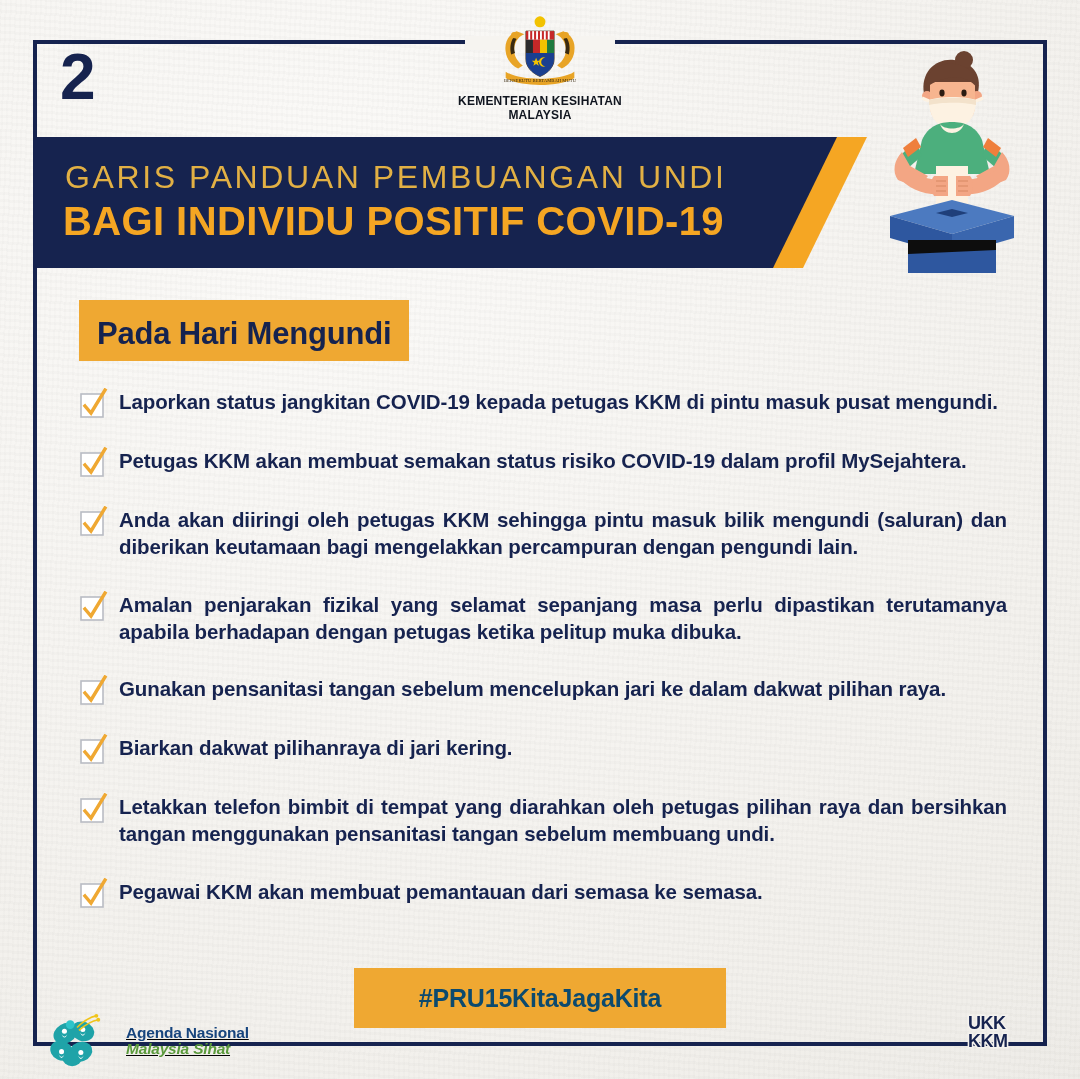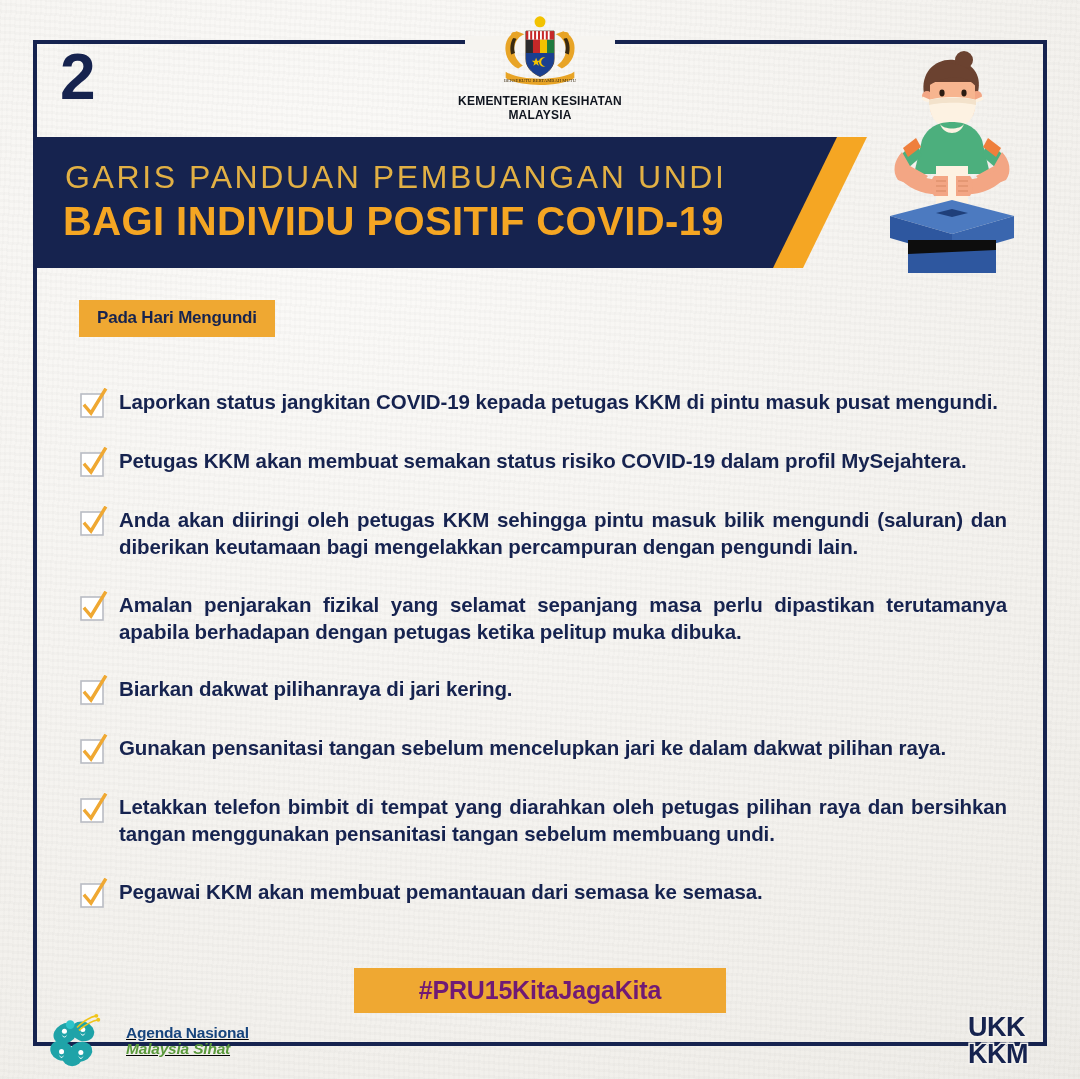--- a/index.html
+++ b/index.html
@@ -63,57 +63,57 @@
   .banner-l2{
     position:absolute;left:26px;top:62px;
     font-size:40px;font-weight:bold;color:#f5a623;
     letter-spacing:.4px;white-space:nowrap;
   }
 
   
   .section-badge{
     position:absolute;left:79px;top:300px;
     background:#efa832;color:#16234f;
-    font-size:17px;font-weight:bold;
-    padding:8px 18px 9px 18px;letter-spacing:-.2px;
+    font-size:31px;font-weight:bold;
+    padding:16px 18px 9px 18px;letter-spacing:-.2px;
   }
 
   
   .checklist{position:absolute;left:79px;top:358px;width:928px;}
   .item{position:relative;display:flex;margin-bottom:14px;margin-top:30px;}
   .item .cbox{
     position:relative;flex:0 0 auto;width:24px;height:25px;margin-top:4px;margin-right:16px;
   }
   .item .cbox svg{position:absolute;left:-1px;top:-4px;width:30px;height:32px;}
   .item .txt{
     flex:1;font-size:20.5px;font-weight:bold;color:#16234f;
     line-height:1.33;letter-spacing:-.1px;
   }
   .item .txt.justify{text-align:justify;}
 
   
   .hashtag{
-    position:absolute;left:354px;top:968px;width:372px;height:45px;
-    background:#efa832;color:#701a75;
+    position:absolute;left:354px;top:968px;width:372px;height:60px;
+    background:#efa832;color:#0c4a6e;
     font-size:25px;font-weight:bold;
     display:flex;align-items:center;justify-content:center;
     letter-spacing:-.2px;
   }
 
   
   .anms{position:absolute;left:48px;top:1012px;display:flex;align-items:center;}
   .anms svg{width:58px;height:58px;display:block;}
   .anms-txt{margin-left:20px;line-height:1.05;text-decoration:underline;}
   .anms-l1{font-size:15.5px;font-weight:bold;color:#17457e;letter-spacing:-.2px;}
   .anms-l2{font-size:15.5px;font-style:italic;font-weight:bold;color:#5b9a3c;letter-spacing:-.2px;}
 
   
   .ukk{
     position:absolute;left:968px;top:1014px;
-    color:#16234f;font-size:27px;font-weight:bold;line-height:1.0;
+    color:#16234f;font-size:18px;font-weight:bold;line-height:1.0;
     letter-spacing:-.5px;
     -webkit-text-stroke:3px #f4f2ee;paint-order:stroke fill;
   }
   .ukk span{display:block;}
 </style>
 </head>
 <body>
 
 <div class="page">
 
@@ -281,31 +281,31 @@
       <span class="txt justify">Amalan penjarakan fizikal yang selamat sepanjang masa perlu dipastikan terutamanya apabila berhadapan dengan petugas ketika pelitup muka dibuka.</span>
     </div>
 
     <div class="item">
       <span class="cbox">
         <svg viewBox="0 0 30 32">
             <rect x="3" y="6" width="22" height="23" fill="#ffffff" stroke="#b9bcc4" stroke-width="1.6"></rect>
             <path d="M7 18 L13 25 L27 2" stroke="#efa832" stroke-width="3.4" fill="none" stroke-linecap="square"></path>
           </svg>
       </span>
+      <span class="txt">Gunakan pensanitasi tangan sebelum mencelupkan jari ke dalam dakwat pilihan raya.</span>
+    </div>
+
+    <div class="item">
+      <span class="cbox">
+        <svg viewBox="0 0 30 32">
+            <rect x="3" y="6" width="22" height="23" fill="#ffffff" stroke="#b9bcc4" stroke-width="1.6"></rect>
+            <path d="M7 18 L13 25 L27 2" stroke="#efa832" stroke-width="3.4" fill="none" stroke-linecap="square"></path>
+          </svg>
+      </span>
       <span class="txt">Biarkan dakwat pilihanraya di jari kering.</span>
-    </div>
-
-    <div class="item">
-      <span class="cbox">
-        <svg viewBox="0 0 30 32">
-            <rect x="3" y="6" width="22" height="23" fill="#ffffff" stroke="#b9bcc4" stroke-width="1.6"></rect>
-            <path d="M7 18 L13 25 L27 2" stroke="#efa832" stroke-width="3.4" fill="none" stroke-linecap="square"></path>
-          </svg>
-      </span>
-      <span class="txt">Gunakan pensanitasi tangan sebelum mencelupkan jari ke dalam dakwat pilihan raya.</span>
     </div>
 
     <div class="item">
       <span class="cbox">
         <svg viewBox="0 0 30 32">
             <rect x="3" y="6" width="22" height="23" fill="#ffffff" stroke="#b9bcc4" stroke-width="1.6"></rect>
             <path d="M7 18 L13 25 L27 2" stroke="#efa832" stroke-width="3.4" fill="none" stroke-linecap="square"></path>
           </svg>
       </span>
       <span class="txt justify">Letakkan telefon bimbit di tempat yang diarahkan oleh petugas pilihan raya dan bersihkan tangan menggunakan pensanitasi tangan sebelum membuang undi.</span>

